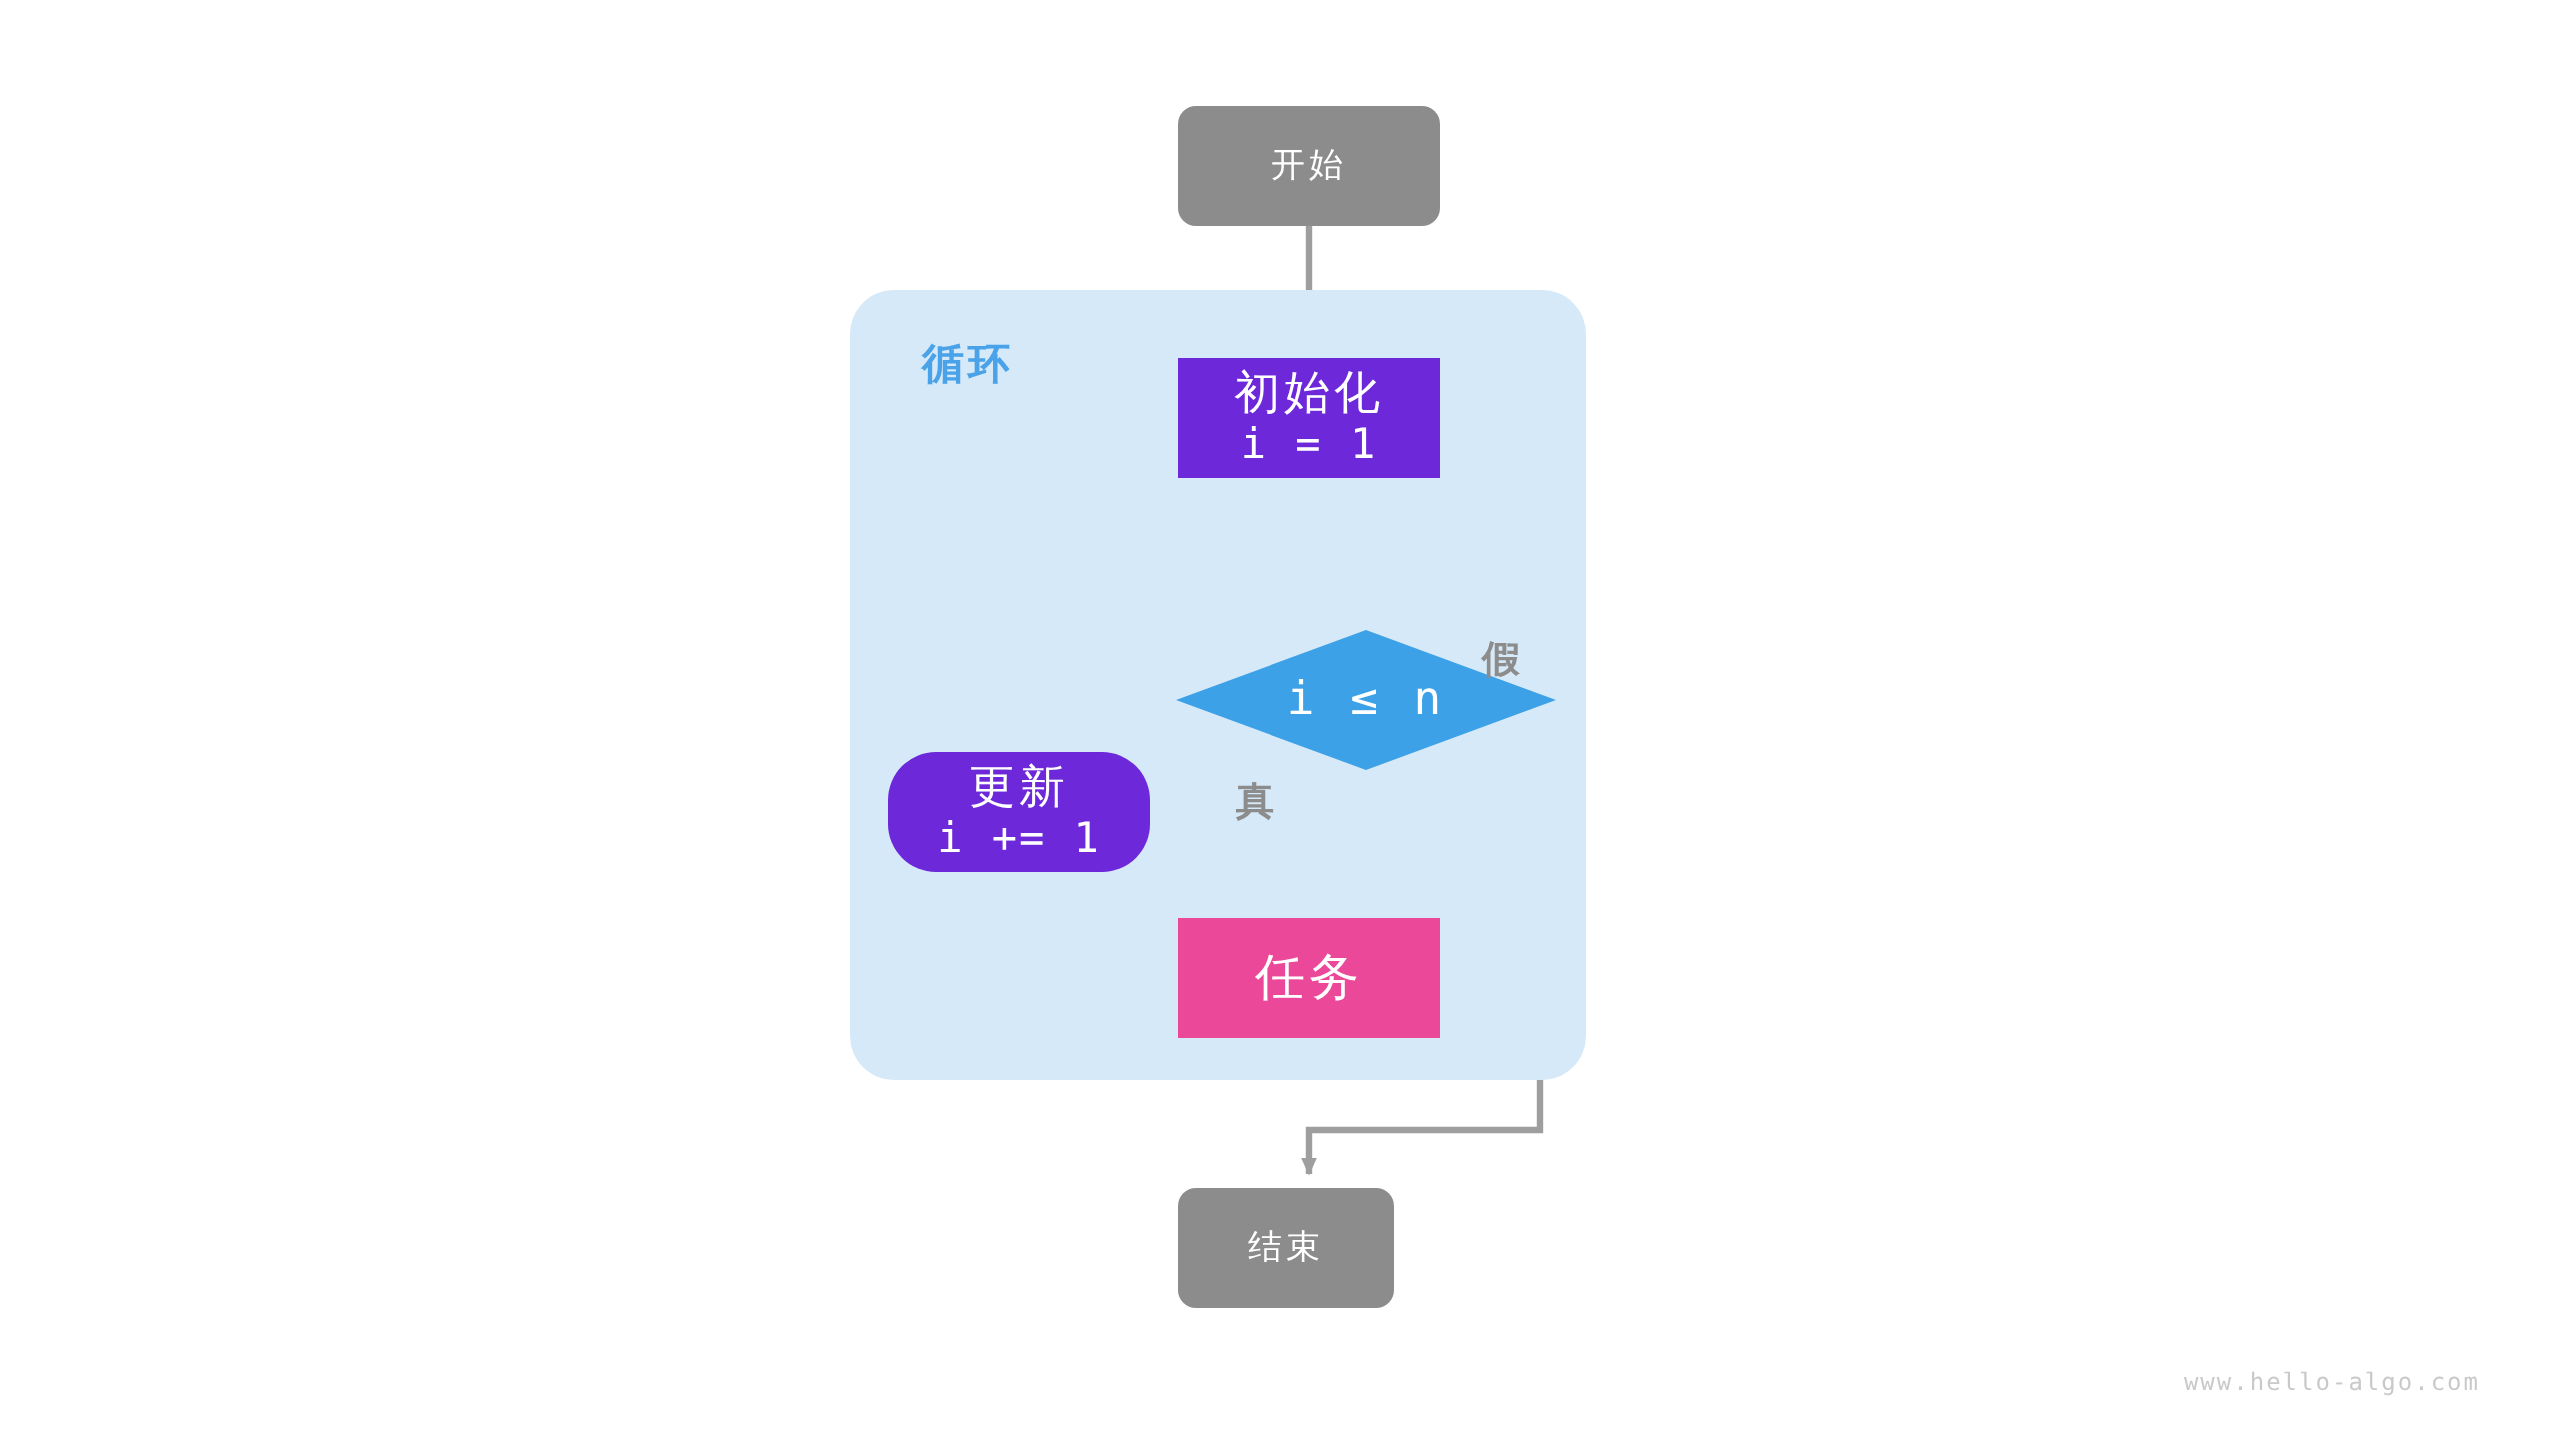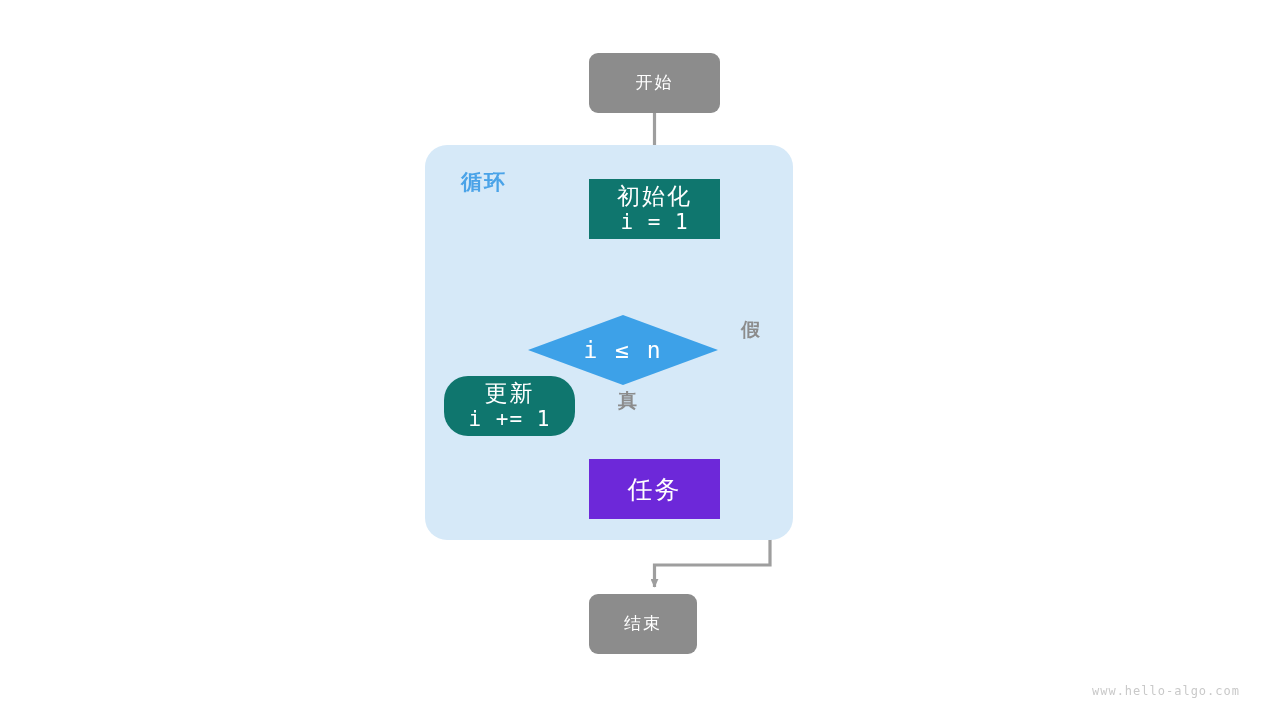--- a/index.html
+++ b/index.html
@@ -36,43 +36,43 @@
     background: #8c8c8c;
     border-radius: 9px;
     font-size: 17px;
     letter-spacing: 2px;
   }
   #node-start { left: 589px; top: 53px;  width: 131px; height: 60px; }
   #node-end   { left: 589px; top: 594px; width: 108px; height: 60px; }
 
   
   .process {
-    background: #0f766e;
+    background: #6d28d9;
     font-size: 23px;
   }
   #node-init   { left: 589px; top: 179px; width: 131px; height: 60px; }
   #node-update { left: 444px; top: 376px; width: 131px; height: 60px; border-radius: 24px; }
   .node .cn-line { letter-spacing: 2px; }
   .node .mono-line {
     font-family: "DejaVu Sans Mono", "Liberation Mono", monospace;
     font-size: 21px;
     letter-spacing: 1px;
   }
 
   
   .task {
-    background: #6d28d9;
+    background: #ec4899;
     font-size: 25px;
     letter-spacing: 3px;
   }
   #node-task { left: 589px; top: 459px; width: 131px; height: 60px; }
 
   
   #node-decision {
-    left: 528px; top: 315px;
+    left: 588px; top: 315px;
     width: 190px; height: 70px;
     background: transparent;
   }
   #node-decision .diamond-shape {
     position: absolute;
     left: 0; top: 0;
     width: 190px; height: 70px;
     background: #3da1e8;
     clip-path: polygon(50% 0%, 100% 50%, 50% 100%, 0% 50%);
   }

